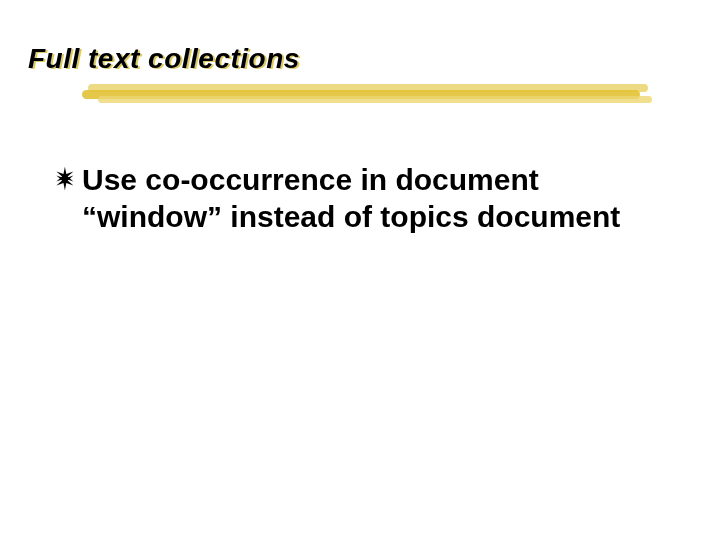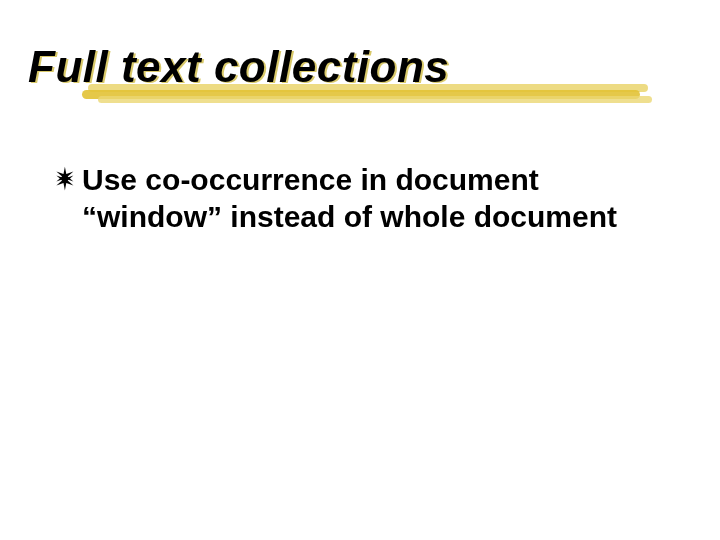--- a/index.html
+++ b/index.html
@@ -17,21 +17,21 @@
     height: 540px;
     box-sizing: border-box;
   }
   .title-wrap {
     position: absolute;
     left: 28px;
     top: 44px;
     width: 660px;
   }
   .title {
-    font-size: 44px;
+    font-size: 28px;
     font-weight: 900;
     font-style: italic;
     letter-spacing: 0.5px;
     line-height: 1.05;
     position: relative;
     z-index: 2;
     text-shadow: 2px 1px 0 #d9c96a;
   }
   .underline {
     position: absolute;
@@ -89,18 +89,18 @@
   </div>
 
   <div class="body">
 
     <div class="bullet">
       <span class="marker">✶</span>
     </div>
 
     <div class="bullet">
       <span class="marker">✶</span>
-      <span>Use co-occurrence in document “window” instead of whole document</span>
+      <span>Use co-occurrence in document “window” instead of topics document</span>
     </div>
 
   </div>
 
 </div>
 
 </body></html>

